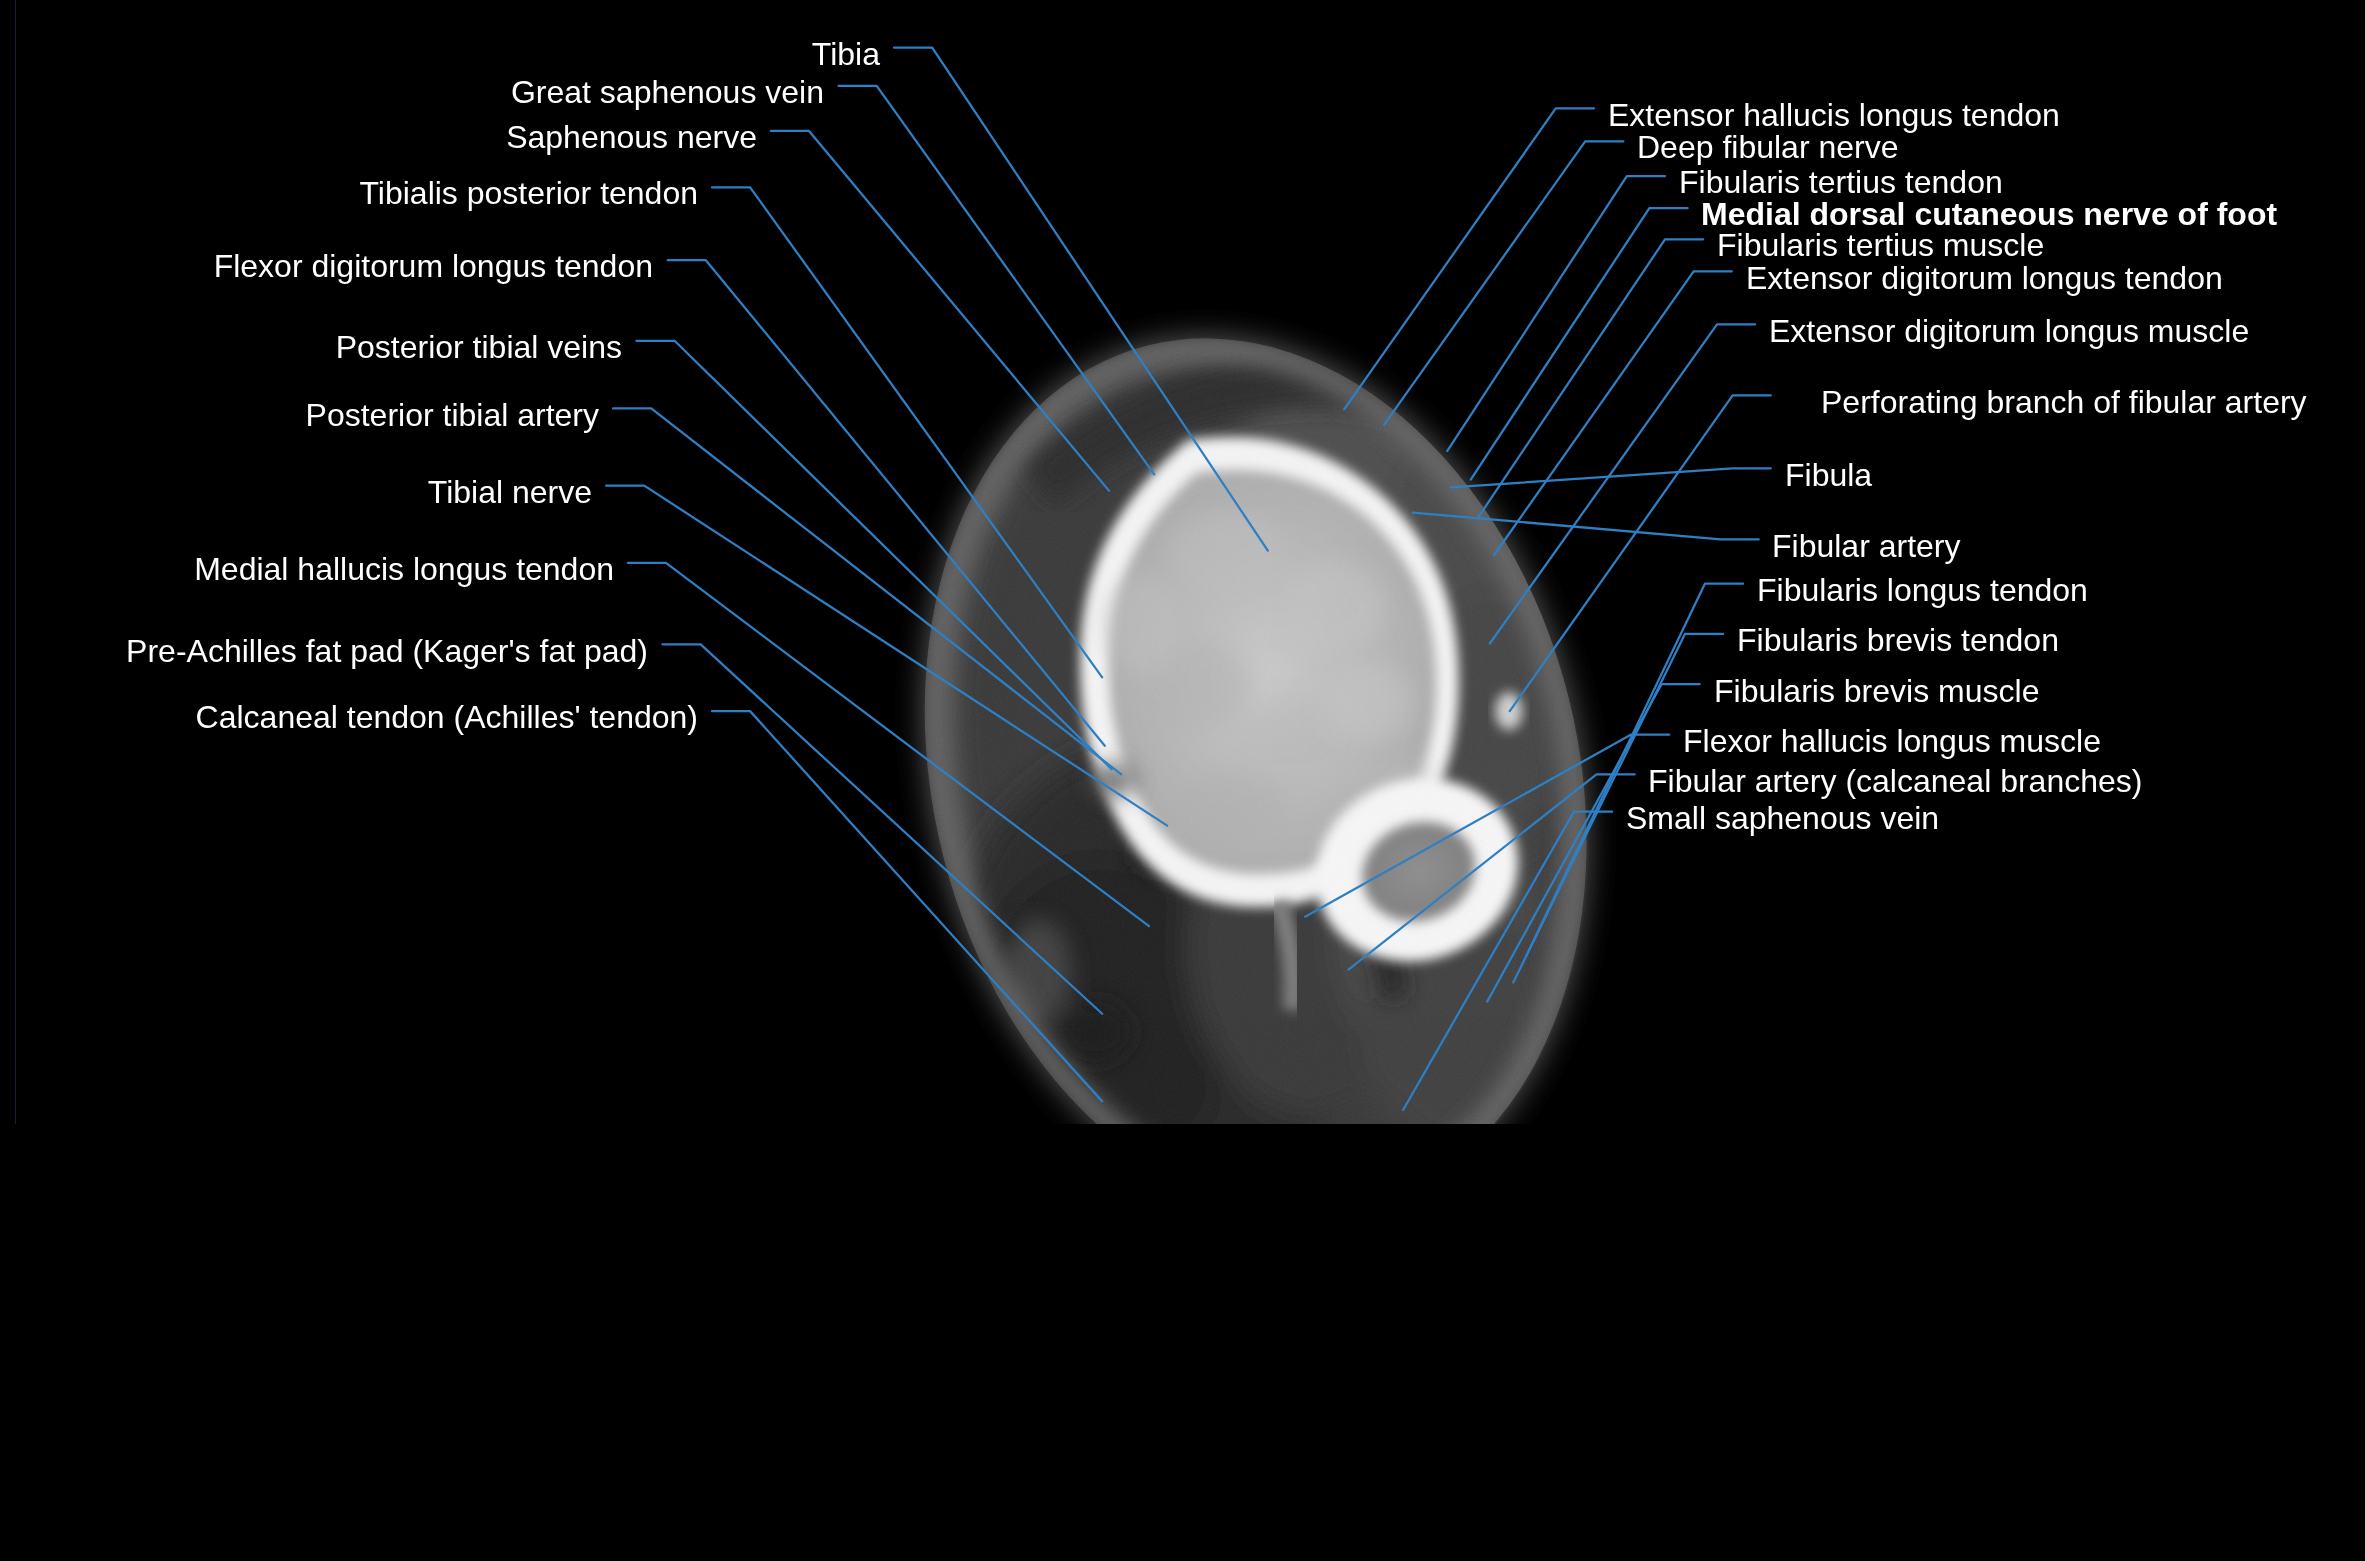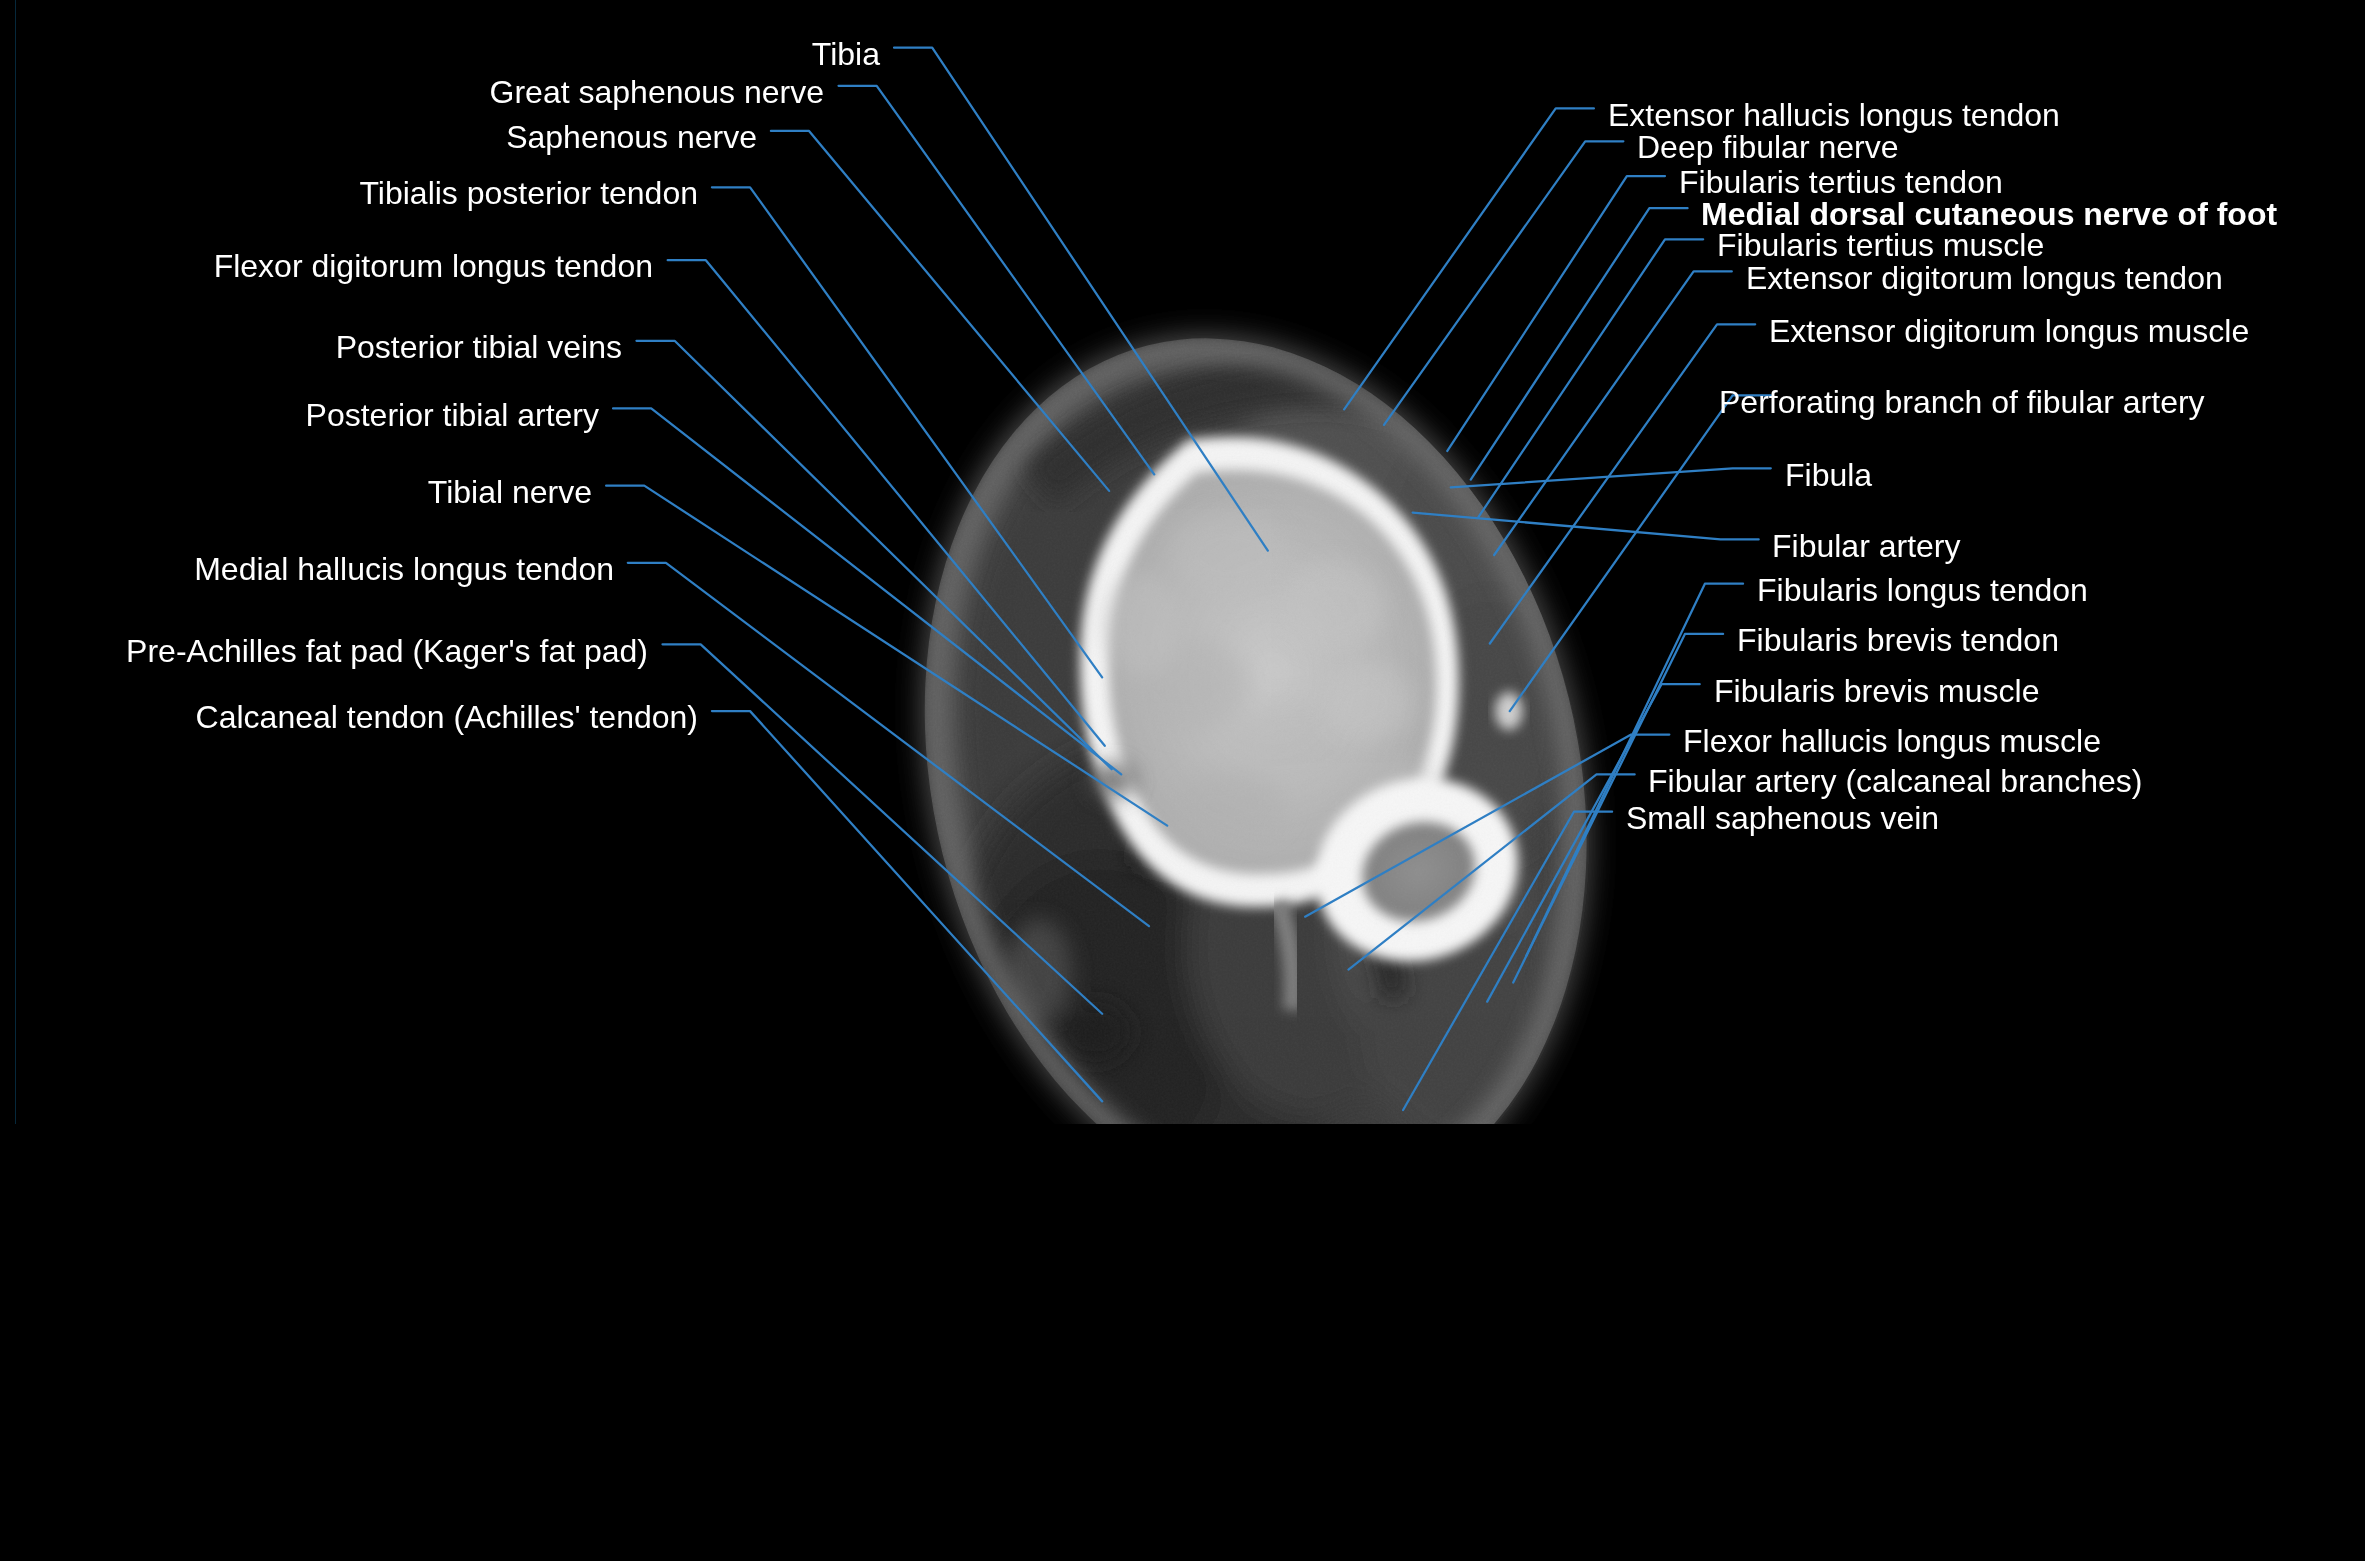--- a/index.html
+++ b/index.html
@@ -176,38 +176,38 @@
       <polyline points="1992,673 1948,673 1742,1102" fill="none" stroke="#2f7fc4" stroke-width="2.6" stroke-linecap="round" stroke-linejoin="round"></polyline>
       <polyline points="1969,731 1925,731 1727,1133" fill="none" stroke="#2f7fc4" stroke-width="2.6" stroke-linecap="round" stroke-linejoin="round"></polyline>
       <polyline points="1942,789 1898,789 1697,1155" fill="none" stroke="#2f7fc4" stroke-width="2.6" stroke-linecap="round" stroke-linejoin="round"></polyline>
       <polyline points="1907,847 1863,847 1487,1057" fill="none" stroke="#2f7fc4" stroke-width="2.6" stroke-linecap="round" stroke-linejoin="round"></polyline>
       <polyline points="1867,893 1823,893 1537,1118" fill="none" stroke="#2f7fc4" stroke-width="2.6" stroke-linecap="round" stroke-linejoin="round"></polyline>
       <polyline points="1841,936 1797,936 1600,1280" fill="none" stroke="#2f7fc4" stroke-width="2.6" stroke-linecap="round" stroke-linejoin="round"></polyline>
     </svg>
 
   <div id="labels">
       <div class="lbl l" style="left: 865px; top: 54px;">Tibia</div>
-      <div class="lbl l" style="left: 809px; top: 92px;">Great saphenous nerve</div>
+      <div class="lbl l" style="left: 809px; top: 92px;">Great saphenous vein</div>
       <div class="lbl l" style="left: 742px; top: 137px;">Saphenous nerve</div>
       <div class="lbl l" style="left: 683px; top: 193px;">Tibialis posterior tendon</div>
       <div class="lbl l" style="left: 638px; top: 266px;">Flexor digitorum longus tendon</div>
       <div class="lbl l" style="left: 607px; top: 347px;">Posterior tibial veins</div>
       <div class="lbl l" style="left: 584px; top: 415px;">Posterior tibial artery</div>
       <div class="lbl l" style="left: 577px; top: 492px;">Tibial nerve</div>
       <div class="lbl l" style="left: 599px; top: 569px;">Medial hallucis longus tendon</div>
       <div class="lbl l" style="left: 633px; top: 651px;">Pre-Achilles fat pad (Kager's fat pad)</div>
       <div class="lbl l" style="left: 683px; top: 717px;">Calcaneal tendon (Achilles' tendon)</div>
       <div class="lbl r" style="left: 1593px; top: 115px;">Extensor hallucis longus tendon</div>
       <div class="lbl r" style="left: 1622px; top: 147px;">Deep fibular nerve</div>
       <div class="lbl r" style="left: 1664px; top: 182px;">Fibularis tertius tendon</div>
       <div class="lbl r" style="left: 1686px; top: 214px; font-weight: bold;">Medial dorsal cutaneous nerve of foot</div>
       <div class="lbl r" style="left: 1702px; top: 245px;">Fibularis tertius muscle</div>
       <div class="lbl r" style="left: 1731px; top: 278px;">Extensor digitorum longus tendon</div>
       <div class="lbl r" style="left: 1754px; top: 331px;">Extensor digitorum longus muscle</div>
-      <div class="lbl r" style="left: 1704px; top: 402px; text-align: center;">Perforating branch of fibular artery</div>
+      <div class="lbl r" style="left: 1806px; top: 402px; text-align: center;">Perforating branch of fibular artery</div>
       <div class="lbl r" style="left: 1770px; top: 475px;">Fibula</div>
       <div class="lbl r" style="left: 1757px; top: 546px;">Fibular artery</div>
       <div class="lbl r" style="left: 1742px; top: 590px;">Fibularis longus tendon</div>
       <div class="lbl r" style="left: 1722px; top: 640px;">Fibularis brevis tendon</div>
       <div class="lbl r" style="left: 1699px; top: 691px;">Fibularis brevis muscle</div>
       <div class="lbl r" style="left: 1668px; top: 741px;">Flexor hallucis longus muscle</div>
       <div class="lbl r" style="left: 1633px; top: 781px;">Fibular artery (calcaneal branches)</div>
       <div class="lbl r" style="left: 1611px; top: 818px;">Small saphenous vein</div>
     </div>
 

